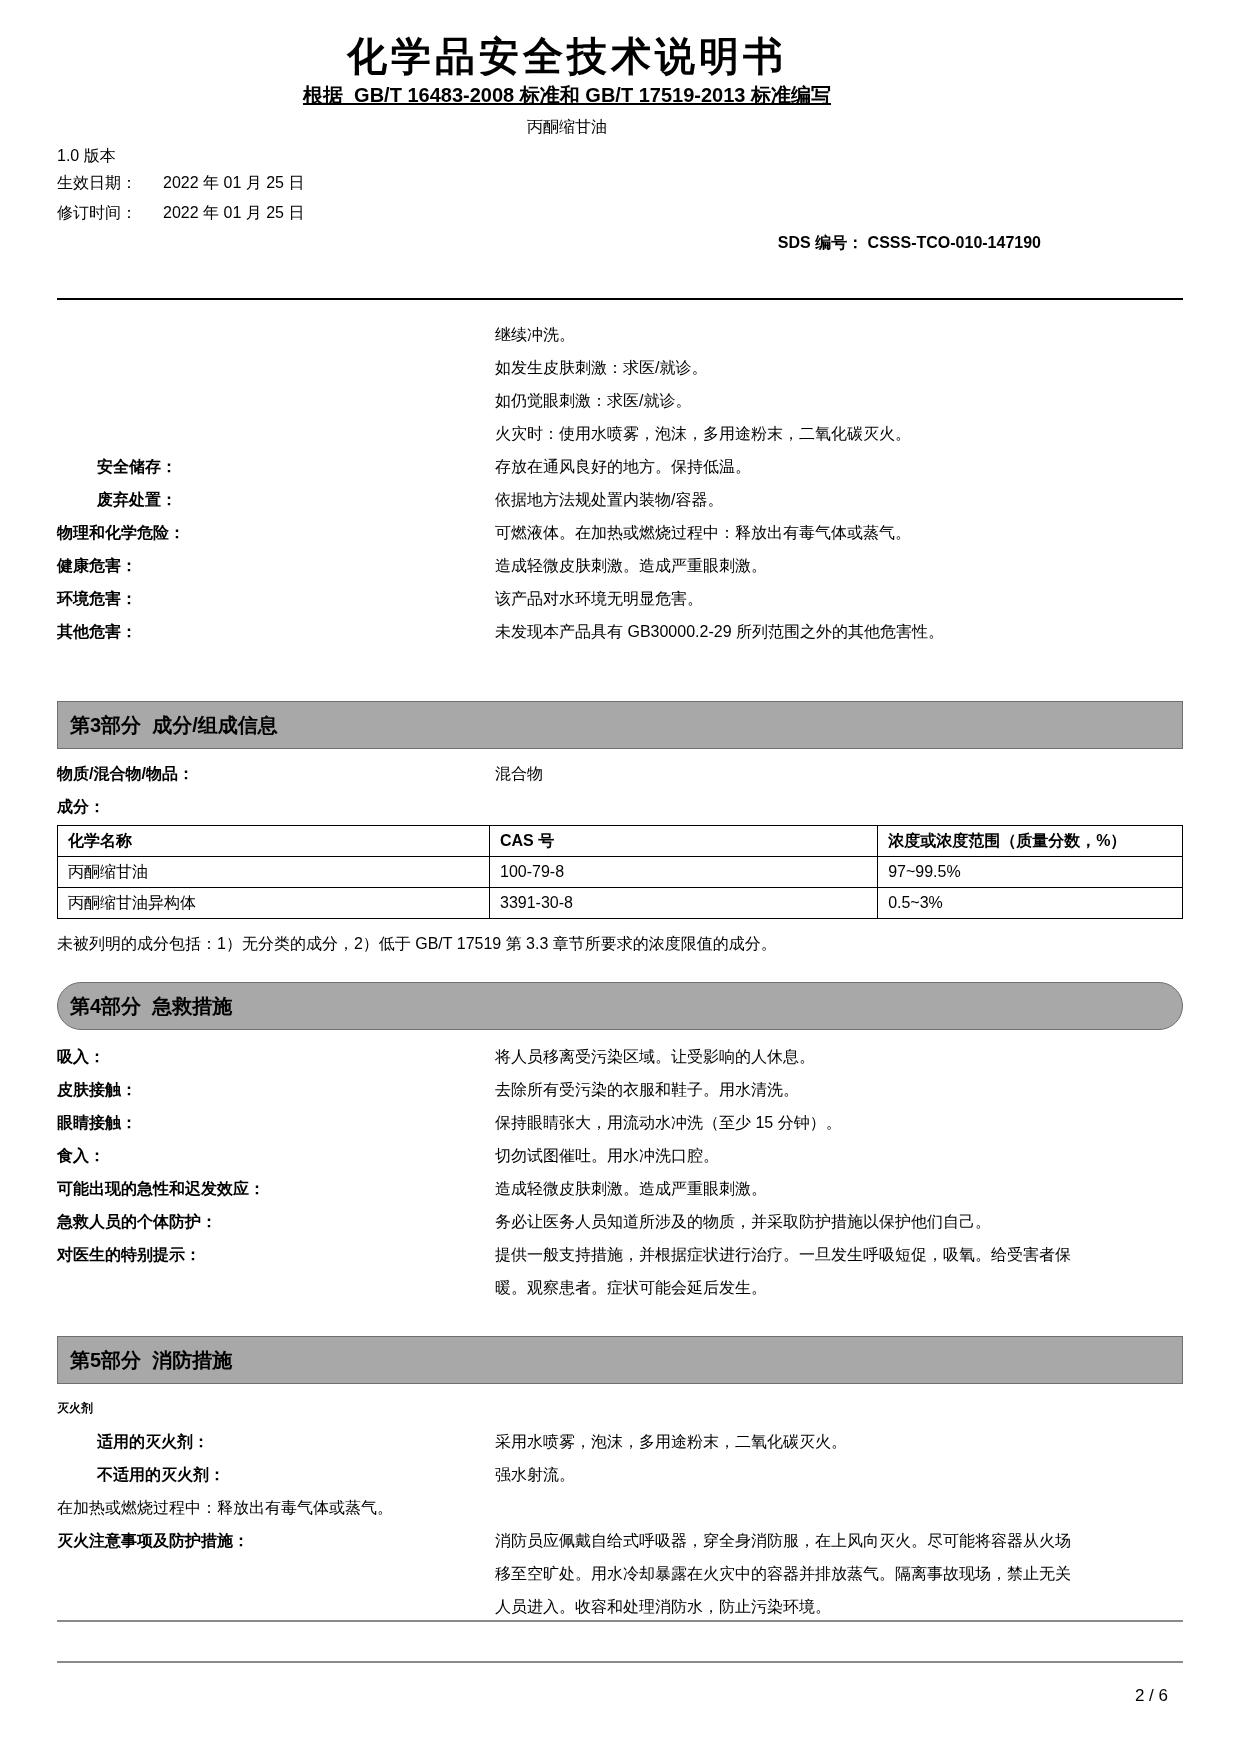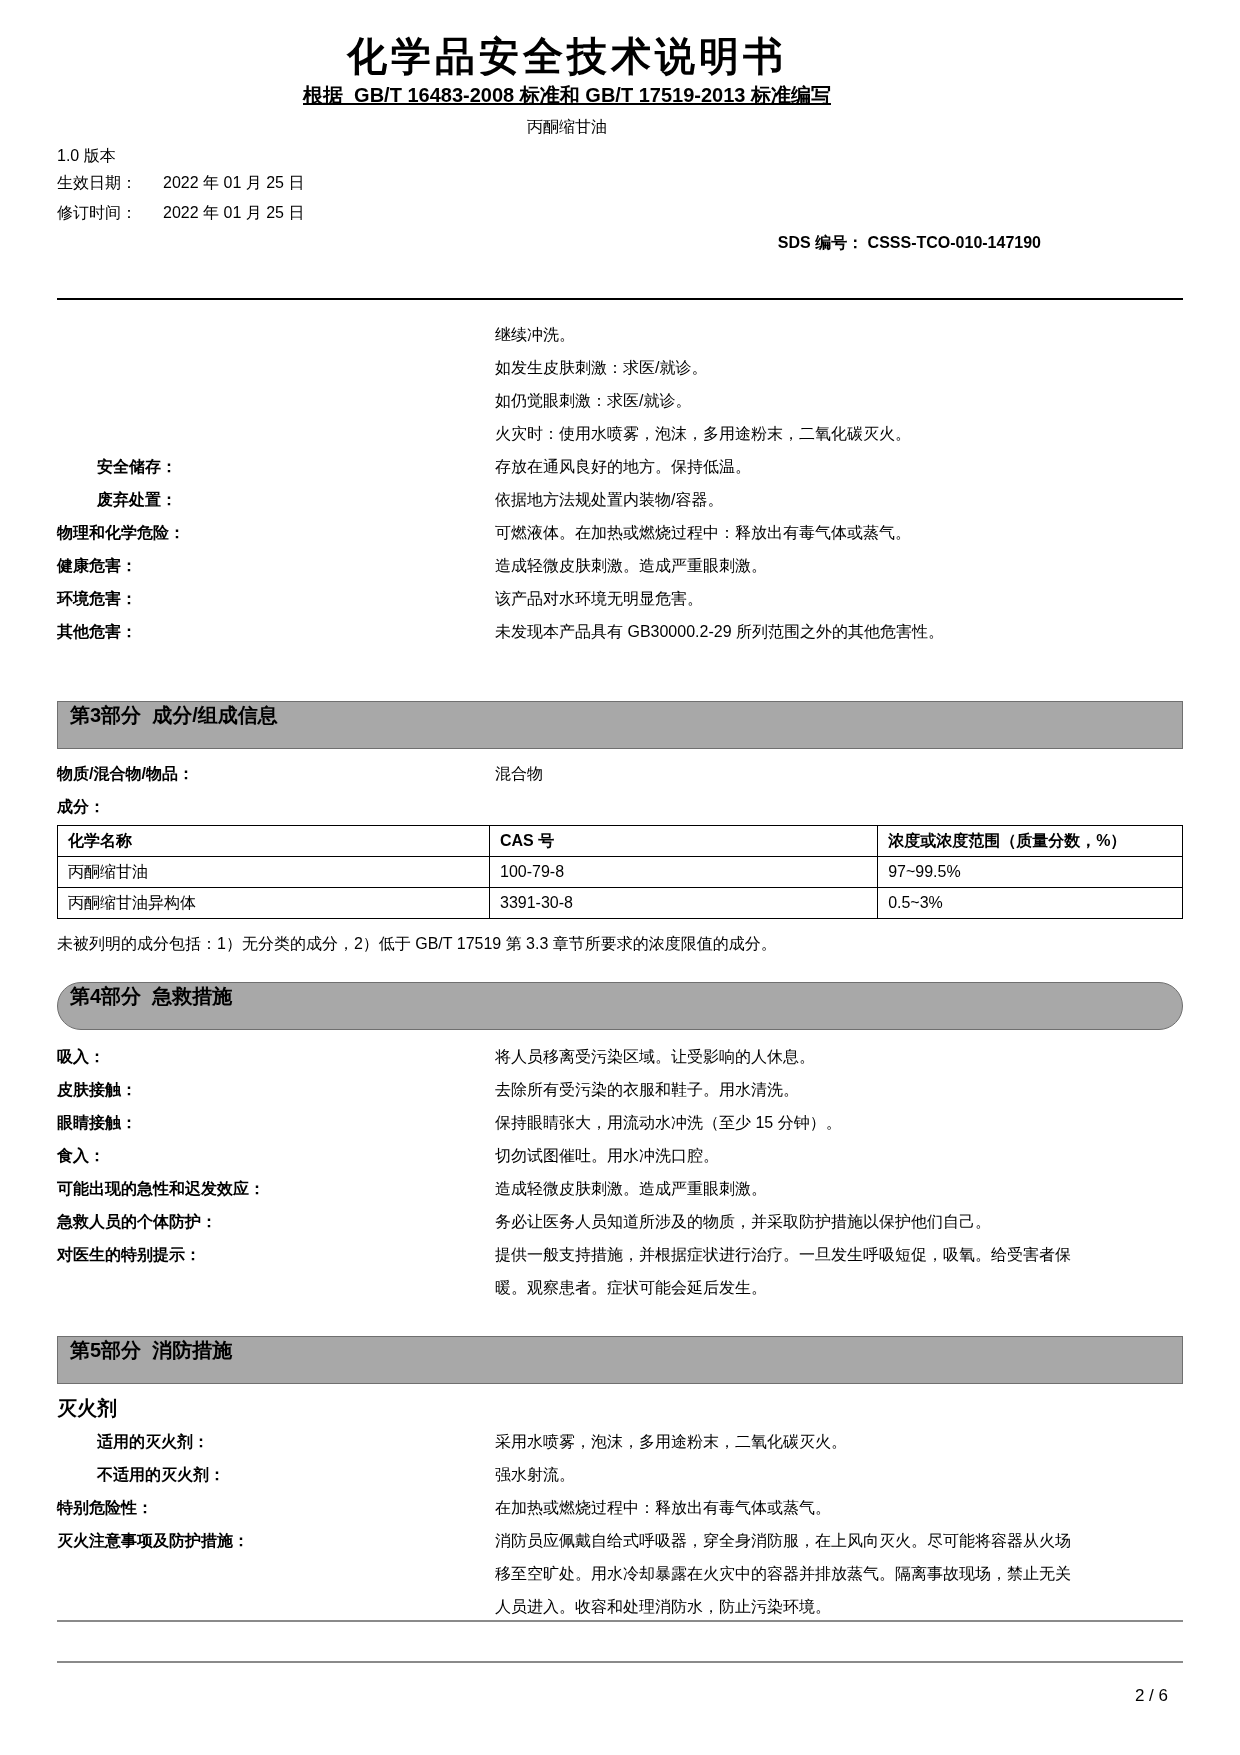--- a/index.html
+++ b/index.html
@@ -20,24 +20,24 @@
   .date{margin-left:26px;}
   .meta-split{display:flex;justify-content:space-between;align-items:baseline;}
   .sds{font-weight:bold;margin-right:142px;white-space:pre;}
   .rule-black{border:none;border-top:2px solid #000;margin:10px 0 0 0;}
   
   .kv-block{margin-top:18px;}
   .kv-row{display:flex;line-height:33px;font-size:16px;}
   .kv-label{width:438px;flex:0 0 438px;font-weight:bold;box-sizing:border-box;}
   .kv-label.indent{padding-left:40px;}
   .kv-value{max-width:580px;}
-  .group-label{font-weight:bold;font-size:20px;line-height:33px;}
+  .group-label{font-weight:bold;font-size:12px;line-height:33px;}
   
   .section-bar{height:48px;background:#a8a8a8;border:1px solid #6f6f6f;box-sizing:border-box;
-    display:flex;align-items:flex-start;padding-left:12px;font-weight:bold;font-size:20px;}
+    display:flex;align-items:center;padding-left:12px;font-weight:bold;font-size:20px;}
   .section-bar span{white-space:pre;}
   .bar-s3{margin-top:53px;}
   .bar-s4{margin-top:22px;border-radius:24px;}
   .bar-s5{margin-top:32px;}
   
   .s3-rows{margin-top:8px;}
   .comp-table{width:100%;border-collapse:collapse;margin-top:2px;table-layout:fixed;}
   .comp-table th,.comp-table td{
     border:1px solid #000;font-size:16px;height:31px;padding:1px 10px;text-align:left;box-sizing:border-box;
   }
@@ -206,21 +206,20 @@
     <div class="group-label">灭火剂</div>
     <div class="kv-row">
         <div class="kv-label indent">适用的灭火剂：</div>
         <div class="kv-value">采用水喷雾，泡沫，多用途粉末，二氧化碳灭火。</div>
       </div>
     <div class="kv-row">
         <div class="kv-label indent">不适用的灭火剂：</div>
         <div class="kv-value">强水射流。</div>
       </div>
     <div class="kv-row">
-        <div class="kv-label">特别危险性：</div>
         <div class="kv-value">在加热或燃烧过程中：释放出有毒气体或蒸气。</div>
       </div>
     <div class="kv-row">
         <div class="kv-label">灭火注意事项及防护措施：</div>
         <div class="kv-value">消防员应佩戴自给式呼吸器，穿全身消防服，在上风向灭火。尽可能将容器从火场移至空旷处。用水冷却暴露在火灾中的容器并排放蒸气。隔离事故现场，禁止无关人员进入。收容和处理消防水，防止污染环境。</div>
       </div>
   </section>
 
 </div>
 

